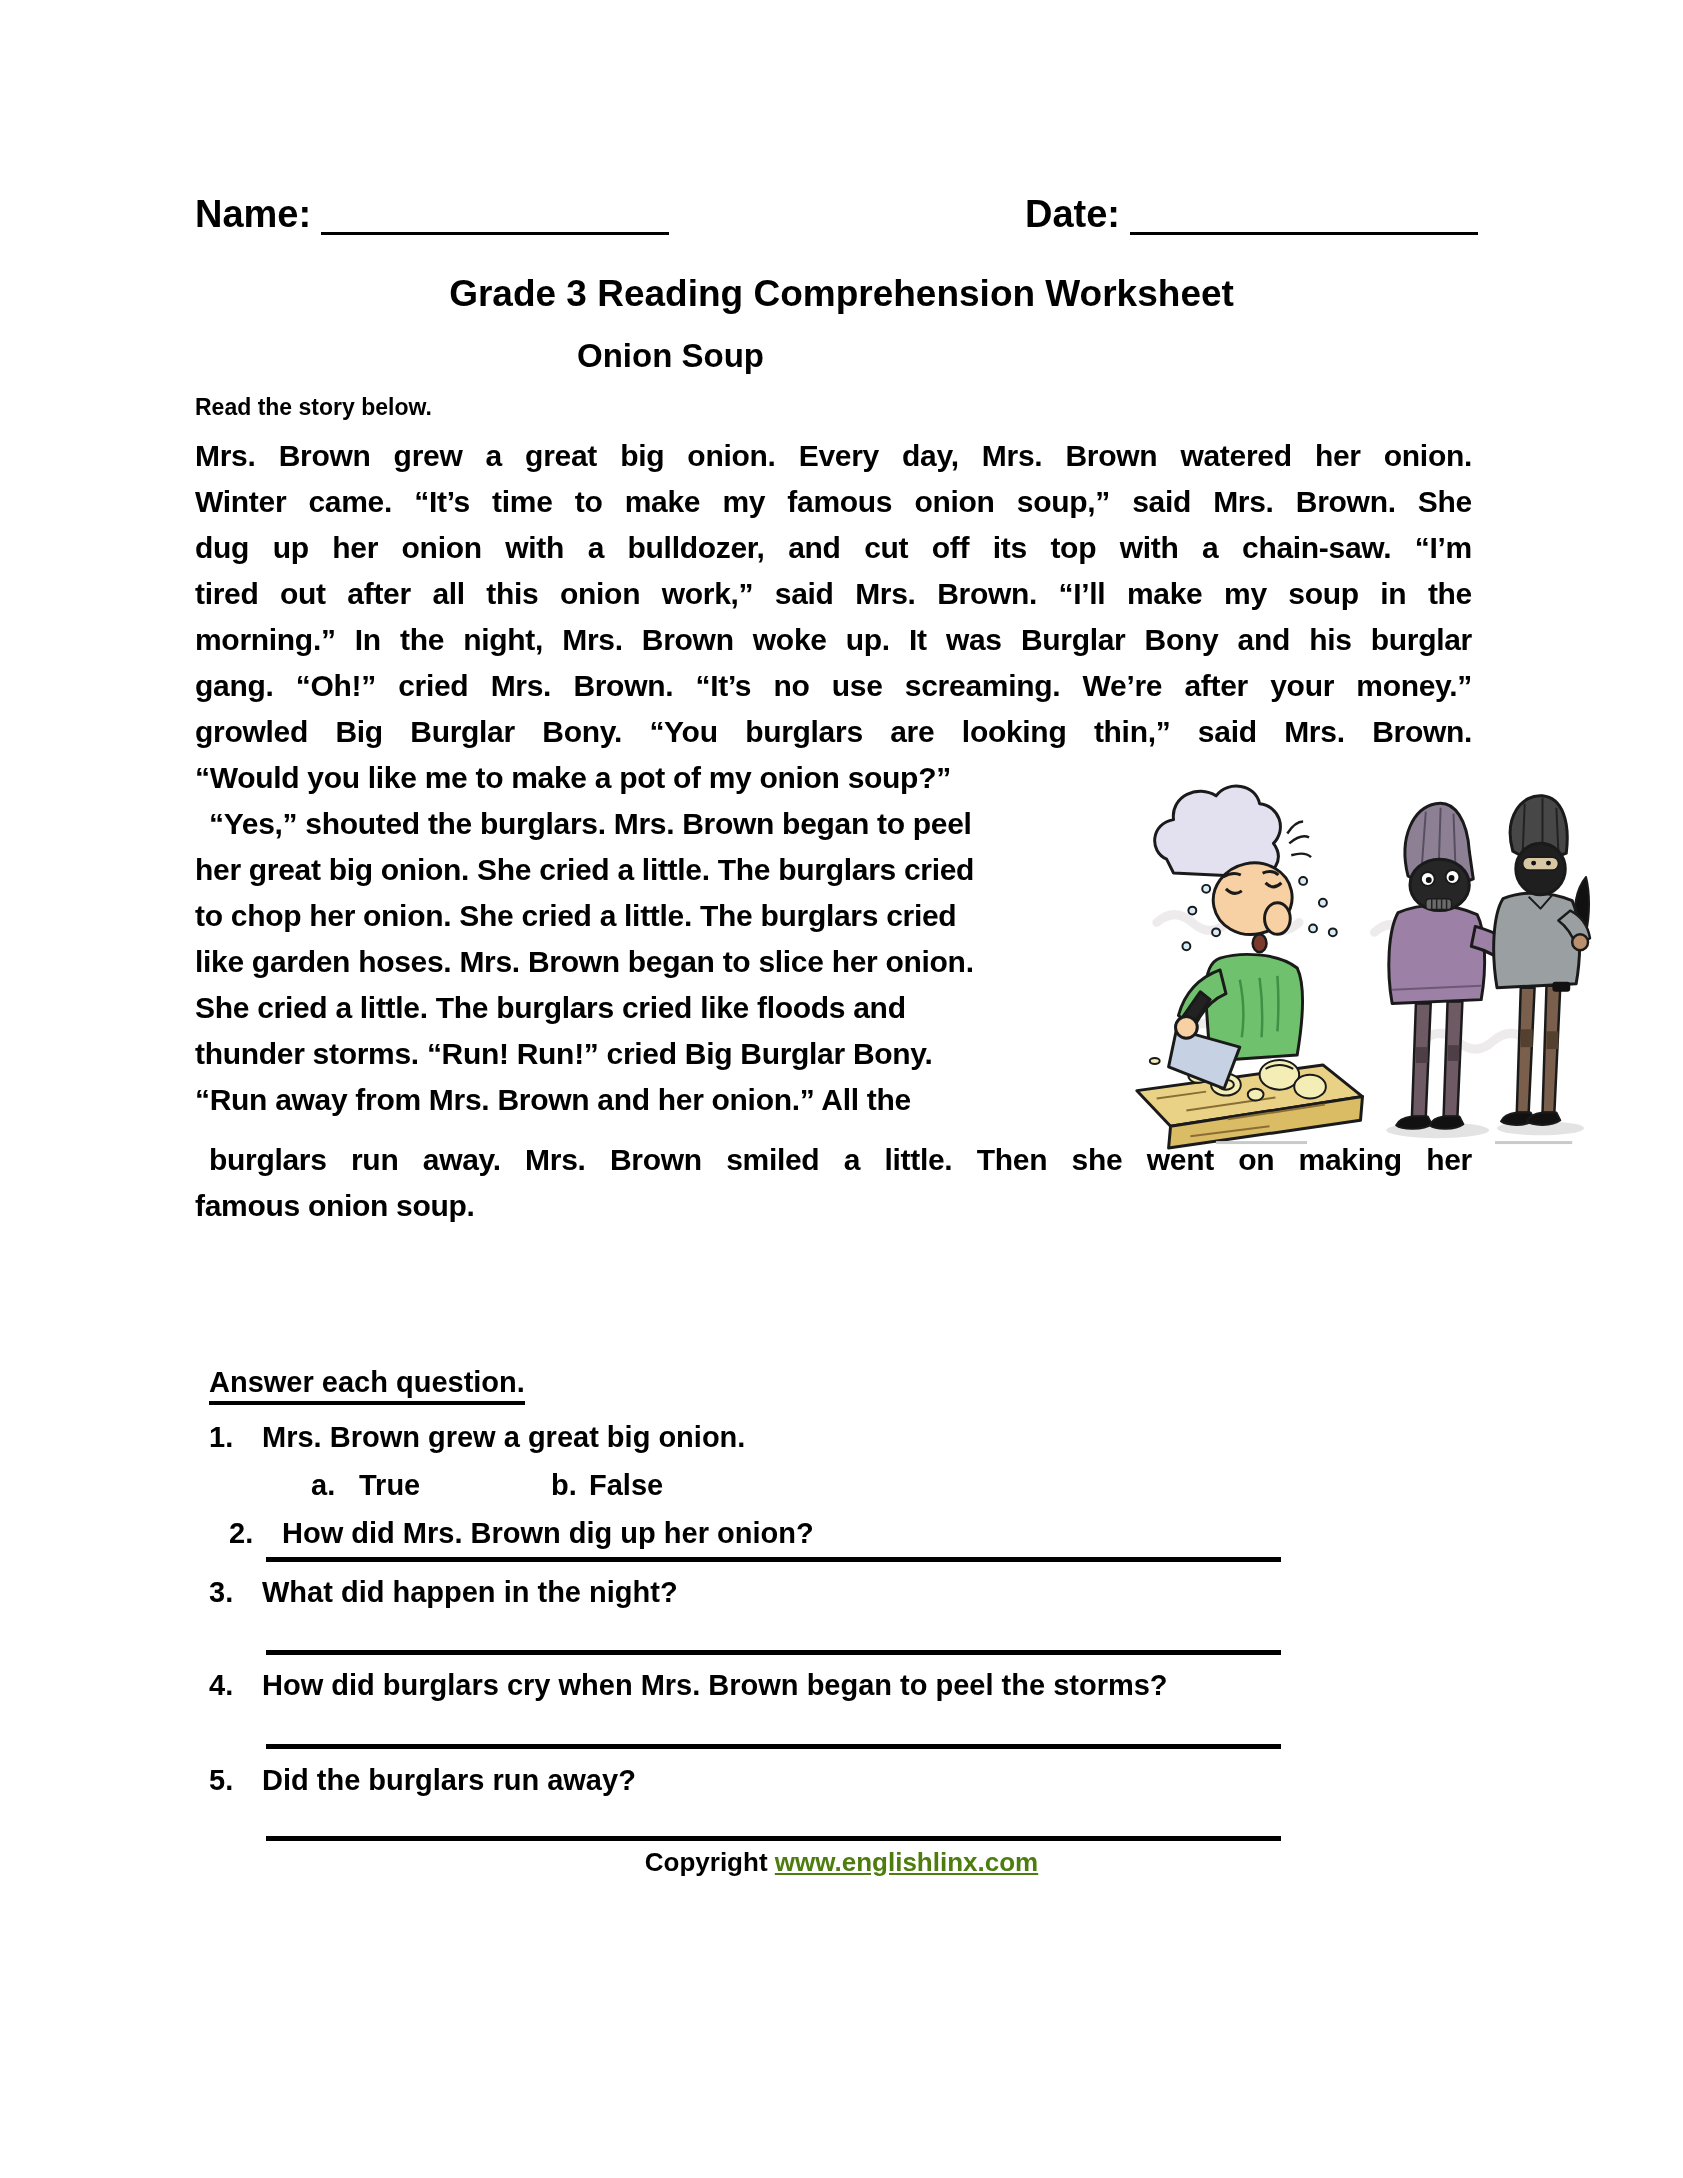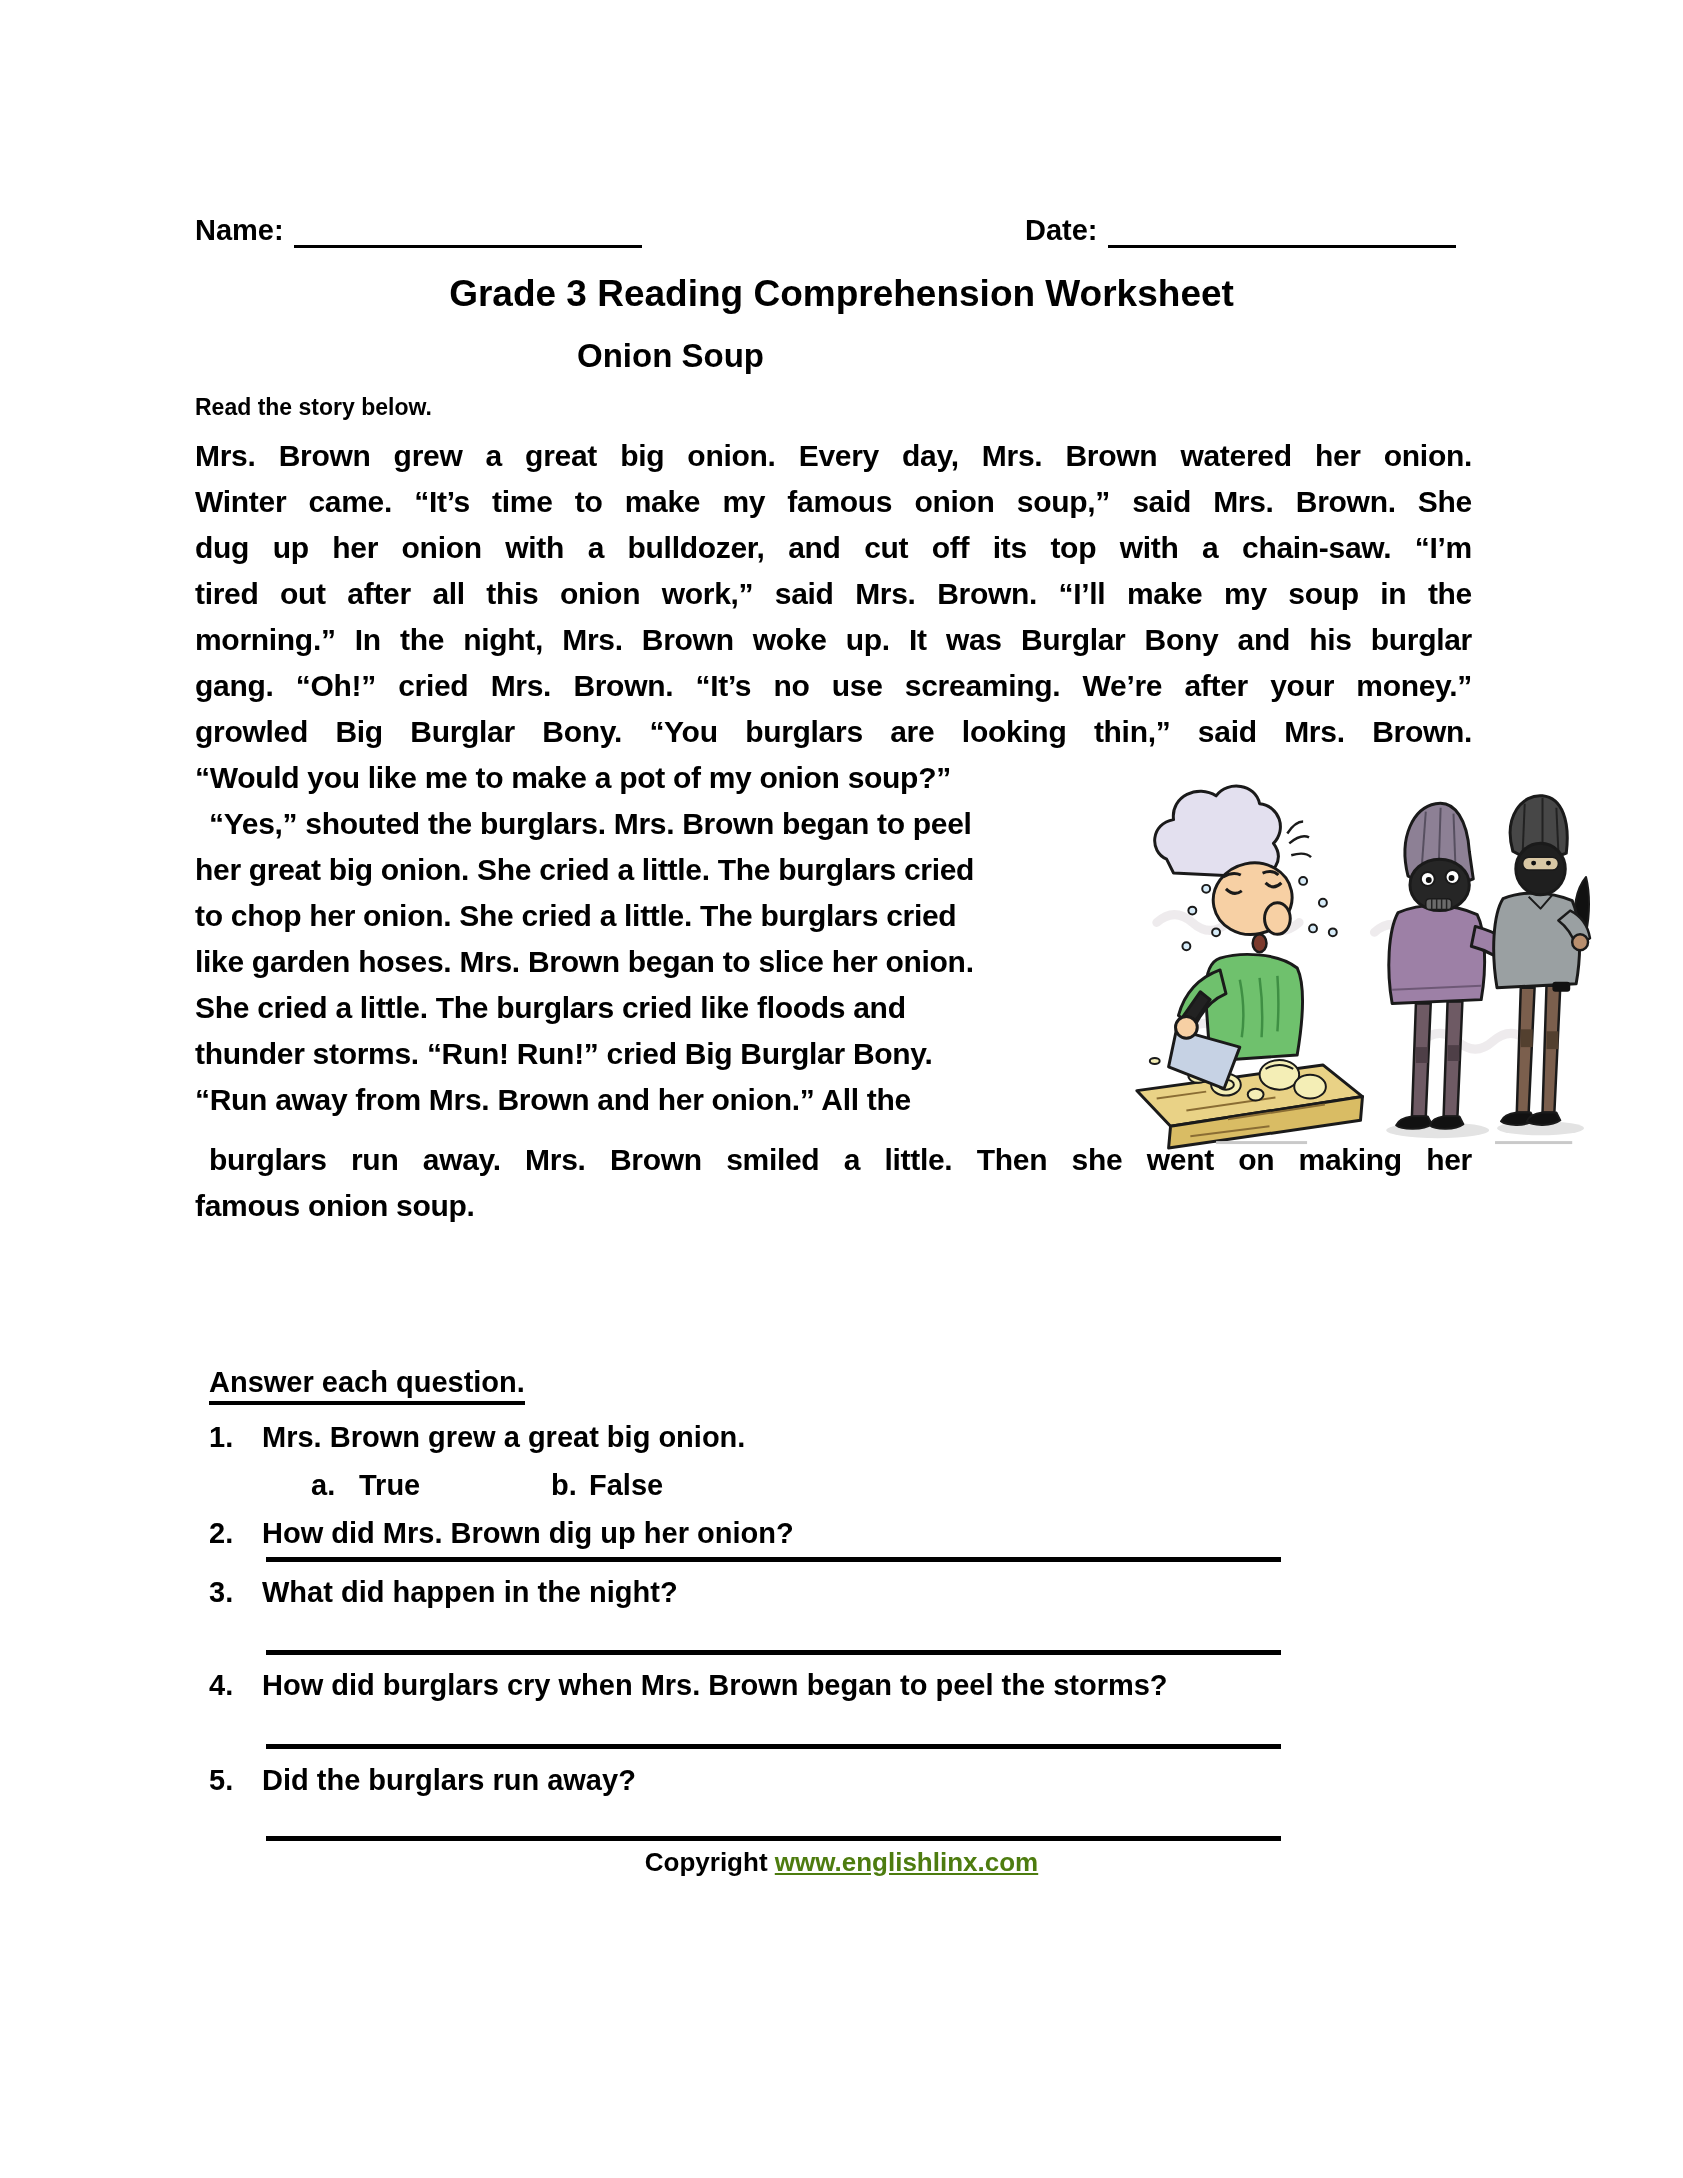--- a/index.html
+++ b/index.html
@@ -3,21 +3,21 @@
 <meta charset="utf-8">
 <style>
   html,body{margin:0;padding:0;}
   body{
     width:1683px;height:2178px;background:#ffffff;position:relative;
     font-family:"Liberation Sans", sans-serif;font-weight:700;color:#000;
     overflow:hidden;
   }
   .abs{position:absolute;}
   
-  .hdr{top:210px;font-size:29px;line-height:40px;white-space:nowrap;}
+  .hdr{top:194px;font-size:38px;line-height:40px;white-space:nowrap;}
   .hdr-name{left:195px;}
   .hdr-date{left:1025px;}
   .wline{display:inline-block;border-bottom:3px solid #000;height:34px;vertical-align:-8px;margin-left:10px;}
   .wline.name{width:348px;}
   .wline.date{width:348px;}
   
   .title{top:273px;left:0;width:1683px;text-align:center;font-size:37px;line-height:42px;}
   .subtitle{top:337px;left:0;width:1341px;text-align:center;font-size:33px;line-height:38px;}
   .instr{top:388px;left:195px;font-size:23px;line-height:38px;}
   
@@ -226,21 +226,21 @@
     <span class="q-num">1.</span><span>Mrs. Brown grew a great big onion.</span>
   </div>
 
   <div class="opt-row">
     <span class="opt-a-label">a.</span>
     <span class="opt-a-text">True</span>
     <span class="opt-b-label">b.</span>
     <span class="opt-b-text">False</span>
   </div>
 
-  <div class="q-row" style="top:149px;">
+  <div class="q-row" style="top:149px;margin-left:20px;">
     <span class="q-num">2.</span><span>How did Mrs. Brown dig up her onion?</span>
   </div>
   <div class="answer-line" style="top:193px;"></div>
 
   <div class="q-row" style="top:208px;">
     <span class="q-num">3.</span><span>What did happen in the night?</span>
   </div>
   <div class="answer-line" style="top:286px;"></div>
 
   <div class="q-row" style="top:301px;">

